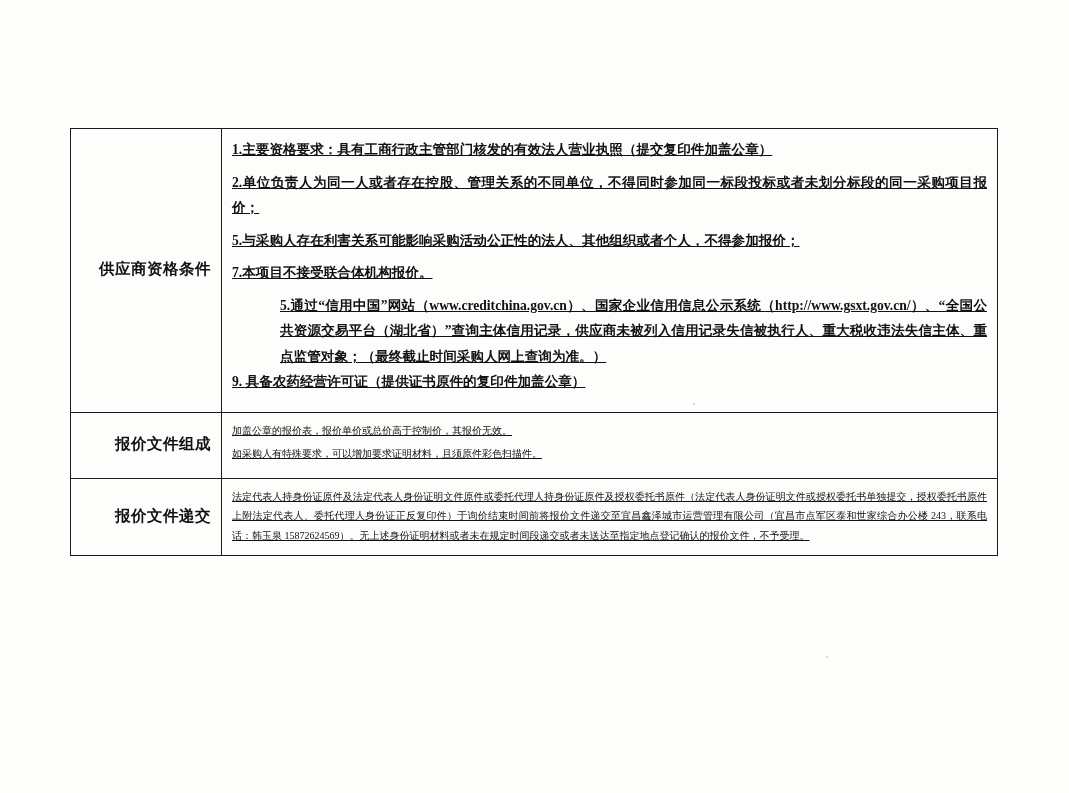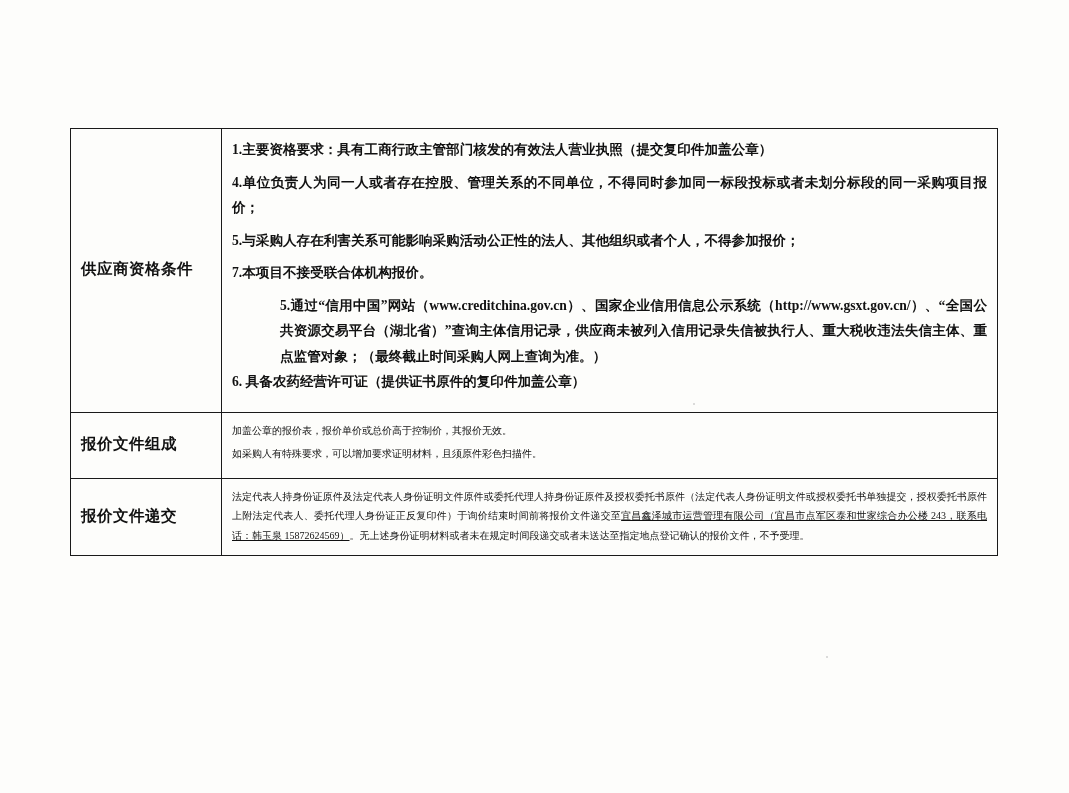--- a/index.html
+++ b/index.html
@@ -31,35 +31,36 @@
     border-collapse: collapse;
     table-layout: fixed;
   }
   .doc-table td {
     border: 1px solid #1a1a1a;
     vertical-align: middle;
     padding: 8px 10px 10px 10px;
   }
   .label-cell {
     width: 130px;
-    text-align: left;
+    text-align: right;
     font-weight: bold;
     font-size: 15.5px;
     letter-spacing: 0.5px;
     line-height: 1.6;
     vertical-align: middle;
     padding: 6px 4px;
   }
   .content-cell {
     font-size: 14.6px;
     line-height: 1.72;
     text-align: justify;
   }
   .content-cell p {
     margin: 0 0 3px 0;
+    text-decoration: underline;
   }
   .content-cell p:last-child {
     margin-bottom: 0;
   }
   .row-qualification .content-cell {
     font-size: 13.6px;
     line-height: 1.88;
     font-weight: bold;
   }
   .row-qualification .content-cell p {
@@ -95,25 +96,25 @@
 <body>
 
 <div class="page">
 
   <table class="doc-table">
     <tbody>
       <tr class="row-qualification">
         <td class="label-cell">供应商资格条件</td>
         <td class="content-cell">
           <p>1.主要资格要求：具有工商行政主管部门核发的有效法人营业执照（提交复印件加盖公章）</p>
-          <p>4.单位负责人为同一人或者存在控股、管理关系的不同单位，不得同时参加同一标段投标或者未划分标段的同一采购项目报价；</p>
+          <p>2.单位负责人为同一人或者存在控股、管理关系的不同单位，不得同时参加同一标段投标或者未划分标段的同一采购项目报价；</p>
           <p>5.与采购人存在利害关系可能影响采购活动公正性的法人、其他组织或者个人，不得参加报价；</p>
           <p>7.本项目不接受联合体机构报价。</p>
           <p class="tight">5.通过“信用中国”网站（www.creditchina.gov.cn）、国家企业信用信息公示系统（http://www.gsxt.gov.cn/）、“全国公共资源交易平台（湖北省）”查询主体信用记录，供应商未被列入信用记录失信被执行人、重大税收违法失信主体、重点监管对象；（最终截止时间采购人网上查询为准。）</p>
-          <p>6. 具备农药经营许可证（提供证书原件的复印件加盖公章）</p>
+          <p>9. 具备农药经营许可证（提供证书原件的复印件加盖公章）</p>
         </td>
       </tr>
 
       <tr class="row-composition">
         <td class="label-cell">报价文件组成</td>
         <td class="content-cell">
           <p>加盖公章的报价表，报价单价或总价高于控制价，其报价无效。</p>
           <p>如采购人有特殊要求，可以增加要求证明材料，且须原件彩色扫描件。</p>
         </td>
       </tr>

